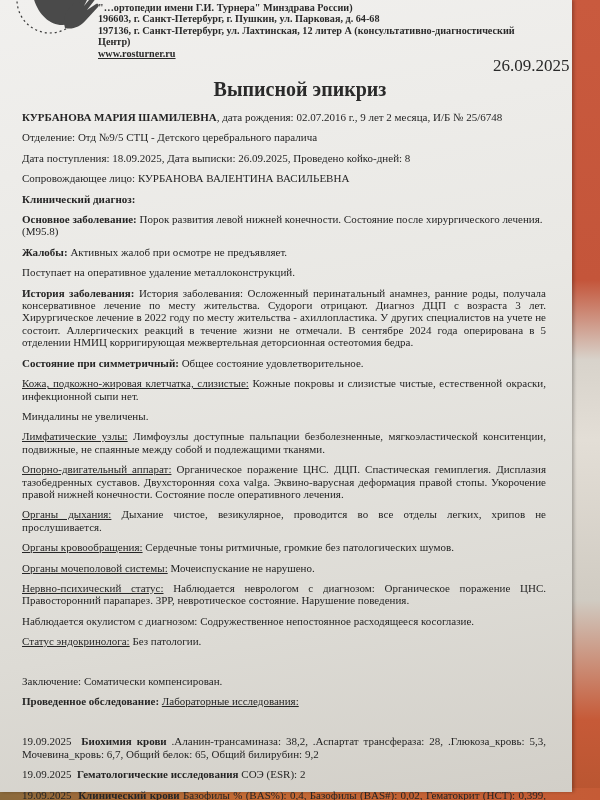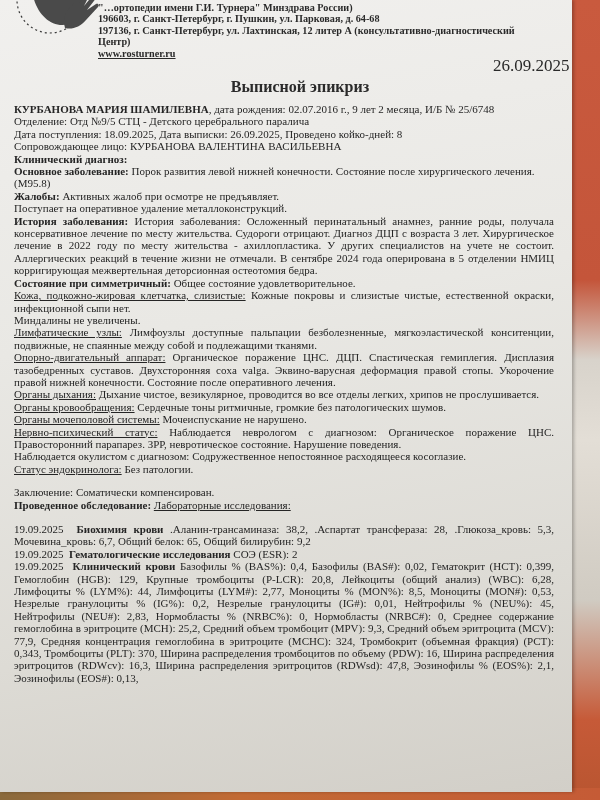--- a/index.html
+++ b/index.html
@@ -28,27 +28,27 @@
   .org {
     position:absolute; left:98px; top:2px; width:440px;
     font-size:10.2px; line-height:11.4px; font-weight:bold; color:#2a2a2a;
   }
   .org .url { text-decoration:underline; }
   .date-top {
     position:absolute; left:493px; top:56px; font-size:17px; color:#2a2a2a;
   }
   .title {
     position:absolute; left:0; width:560px; top:78px; text-align:center;
-    font-size:16px; font-weight:bold; color:#2a2a2a; padding-left:20px;
+    font-size:20px; font-weight:bold; color:#2a2a2a; padding-left:20px;
   }
   .content {
     position:absolute; left:14px; top:103px; width:540px;
     font-size:11px; line-height:12.4px; color:#252525;
   }
-  .content p { margin:0; }
+  .content p { margin:8px; }
   .content .j { text-align:justify; }
   .b { font-weight:bold; }
   .u { text-decoration:underline;text-align:center; }
   .gap { height:11px; }
   .gap2 { height:12px; }
 </style>
 </head>
 <body>
 
 <div class="bg-right"></div>

